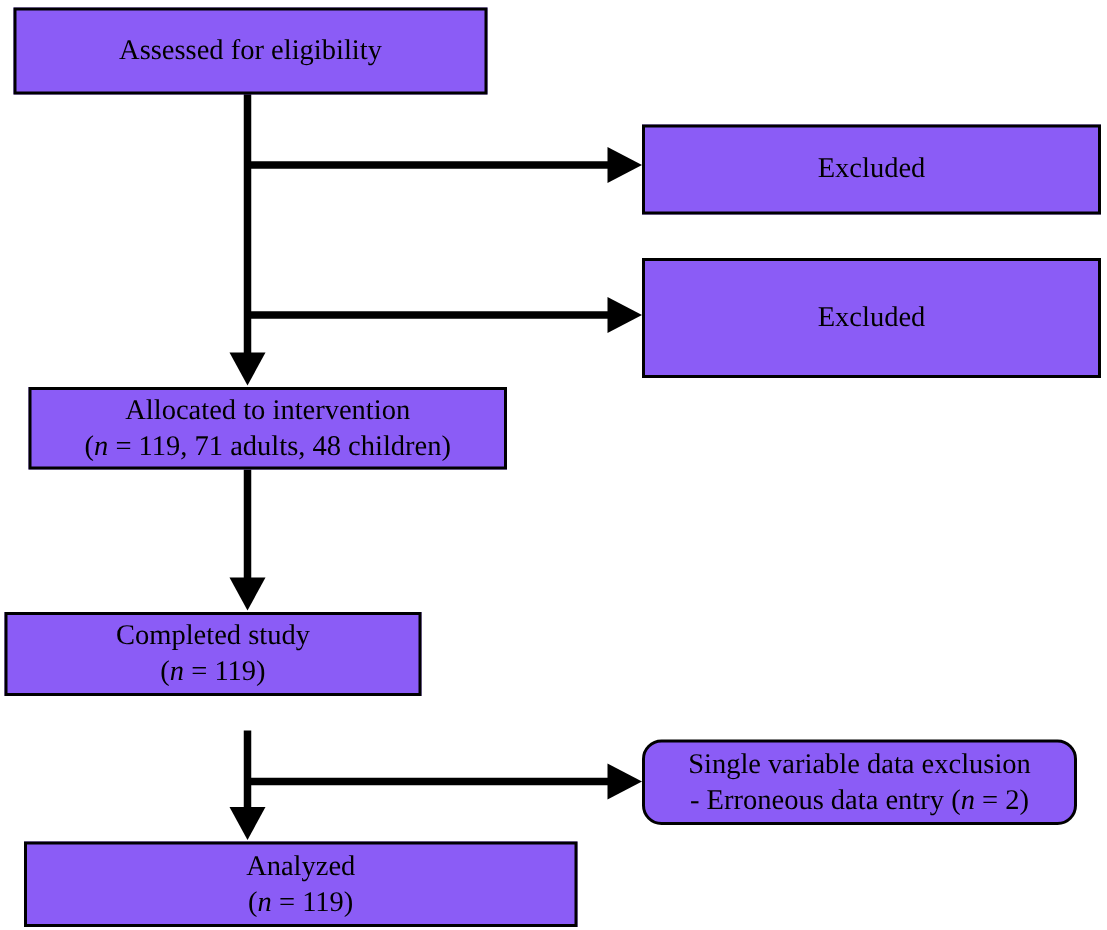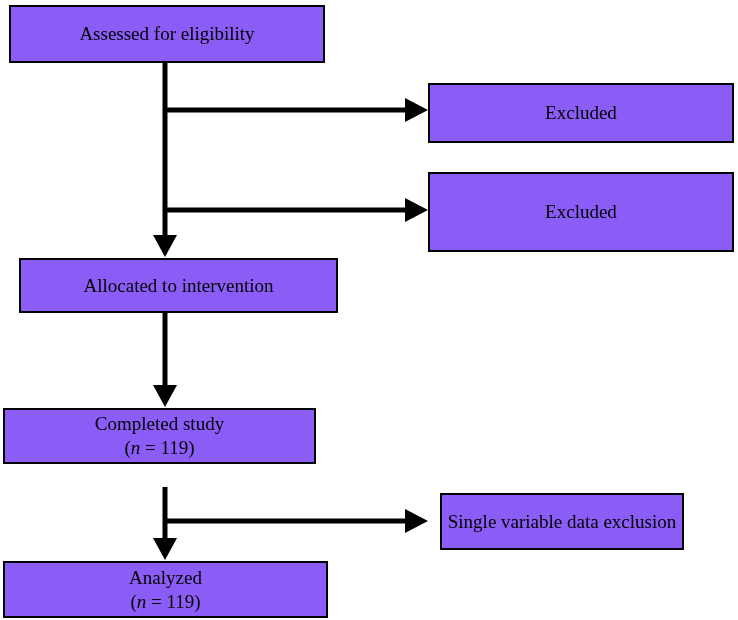--- a/index.html
+++ b/index.html
@@ -27,26 +27,26 @@
     justify-content: center;
     align-items: center;
     text-align: center;
     font-size: 19px;
     line-height: 24px;
   }
   .box i { font-style: italic; }
   
   .b-assessed  { left: 9px;   top: 5px;   width: 316px; height: 58px; }
   .b-allocated { left: 8px;   top: 258px; width: 319px; height: 55px; margin-left: 11px; }
-  .b-completed { left: 3px;   top: 408px; width: 313px; height: 56px; }
-  .b-analyzed  { left: 3px;   top: 561px; width: 325px; height: 57px; }
+  .b-completed { left: 3px;   top: 408px; width: 278px; height: 56px; }
+  .b-analyzed  { left: 16px;   top: 561px; width: 369px; height: 57px; }
   
   .b-excl1     { left: 428px; top: 83px;  width: 306px; height: 60px; }
   .b-excl2     { left: 428px; top: 172px; width: 306px; height: 80px; }
-  .b-single    { left: 440px; top: 493px; width: 244px; height: 57px; }
+  .b-single    { left: 428px; top: 493px; width: 290px; height: 57px; border-radius: 13px; }
 </style>
 </head>
 <body>
 
 <div class="canvas">
 
   <svg class="arrows" viewBox="0 0 738 620" aria-hidden="true">
 
     <line x1="165" y1="62" x2="165" y2="240" stroke="#000000" stroke-width="5"></line>
     <polygon points="153,235 177,235 165,257" fill="#000000"></polygon>
@@ -74,29 +74,31 @@
   <div class="box b-excl1">
     <div>Excluded</div>
   </div>
 
   <div class="box b-excl2">
     <div>Excluded</div>
   </div>
 
   <div class="box b-allocated">
     <div>Allocated to intervention</div>
+    <div>(<i>n</i> = 119, 71 adults, 48 children)</div>
   </div>
 
   <div class="box b-completed">
     <div>Completed study</div>
     <div>(<i>n</i> = 119)</div>
   </div>
 
   <div class="box b-single">
     <div>Single variable data exclusion</div>
+    <div>- Erroneous data entry (<i>n</i> = 2)</div>
   </div>
 
   <div class="box b-analyzed">
     <div>Analyzed</div>
     <div>(<i>n</i> = 119)</div>
   </div>
 
 </div>
 
 </body></html>

